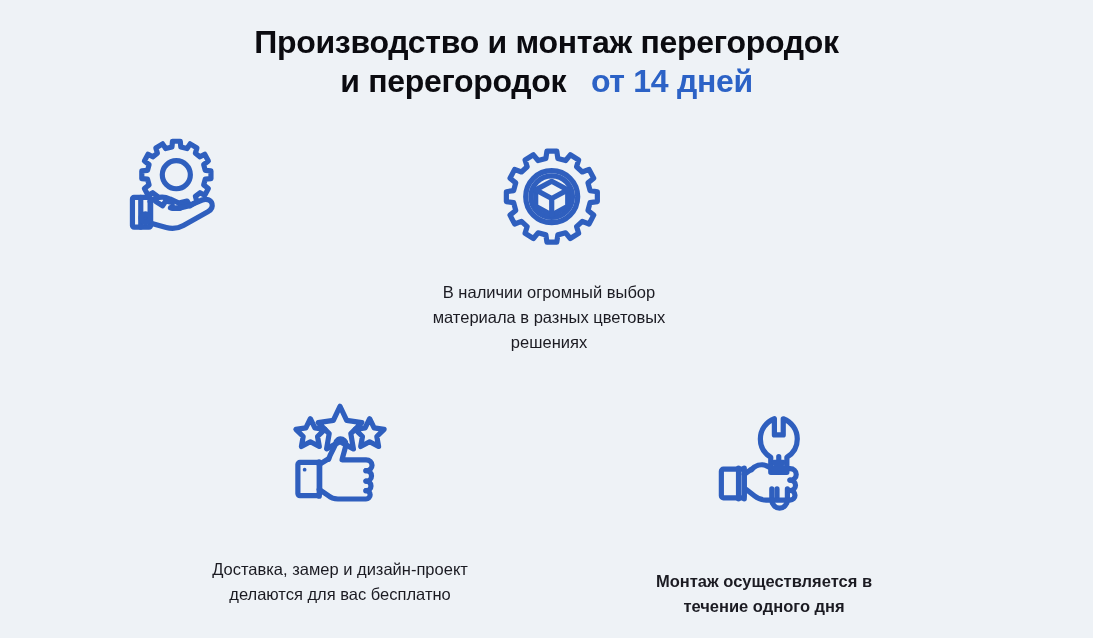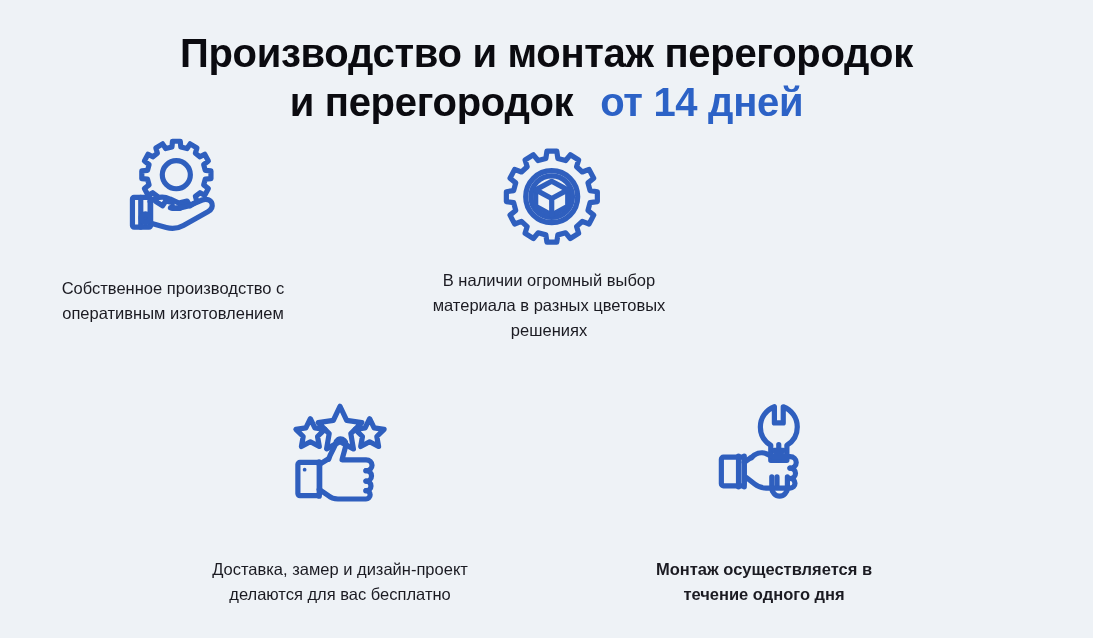--- a/index.html
+++ b/index.html
@@ -22,21 +22,21 @@
     box-sizing: border-box;
   }
 
   
   .heading {
     position: absolute;
     top: 2px;
     left: 0;
     width: 1093px;
     text-align: center;
-    font-size: 40px;
+    font-size: 32px;
     font-weight: 700;
     line-height: 1.22;
     letter-spacing: -0.3px;
     color: #0b0b10;
     padding: 0 40px;
     box-sizing: border-box;
   }
   .heading .accent {
     color: #2c62c6;
     margin-left: 16px;
@@ -46,21 +46,20 @@
   .features {
     position: absolute;
     top: 128px;
     left: 0;
     width: 1093px;
   }
   .row {
     display: flex;
     width: 1093px;
     box-sizing: border-box;
-    align-items: flex-end;
   }
   .row-one {
     align-items: flex-start;
   }
   .row-two {
     margin-top: 38px;
     padding-left: 12px;
   }
   .feature {
     display: flex;
@@ -105,21 +104,21 @@
   .caption {
     margin-top: 26px;
     text-align: center;
     font-size: 16.5px;
     line-height: 1.52;
     color: #1b1b22;
     max-width: 300px;
   }
   .f1 .caption { max-width: 310px; margin-top: 30px; }
   .f2 .caption { max-width: 250px; margin-top: 28px; }
-  .f3 .caption { max-width: 300px; margin-top: 10px; }
+  .f3 .caption { max-width: 300px; margin-top: 22px; }
   .f4 .caption { max-width: 270px; margin-top: 46px; }
   .f5 .caption { max-width: 270px; margin-top: 46px; font-weight: bold; }
 </style>
 </head>
 <body>
 
 <div class="page">
 
   <h1 class="heading">
     <span>Производство и монтаж перегородок</span><br>
@@ -140,21 +139,20 @@
             <path d="M28 64 C34 59.5 41 58.5 47 61.5 L61 68"></path>
             <path d="M47.5 70 C53 70.5 60 70 65.5 68 L78 62.5 C82 60.8 86.5 62.5 87.5 66 C88.3 69 86.8 72 83.5 73.8 L60 87 C55 89.8 49 90.5 43.5 89 L28 84.5"></path>
             <path d="M28 62 L28 86.5"></path>
 
             <rect x="11" y="60" width="17.5" height="28.5" rx="1.5"></rect>
             <path d="M19 60 L19 88.5"></path>
             <circle class="dot" cx="23.5" cy="80" r="2.6"></circle>
             <circle cx="23.5" cy="80" r="4.2"></circle>
           </svg>
         </div>
-        <div class="caption">Собственное производство с оперативным изготовлением</div>
       </div>
 
 
       <div class="feature f3">
         <div class="icon-wrap">
           <svg viewBox="0 0 100 100" aria-hidden="true">
 
             <path d="M58.5 5 L66 7 L70.5 1.5 L78.5 6.5 L76.5 13 L82 18 L88.5 15.5 L93 24 L87.5 28.5 L89.5 36 L96.5 37 L96.5 46.5 L89.5 47.5 L87.5 55 L93 59.5 L88.5 68 L82 65.5 L76.5 70.5 L78.5 77 L70.5 82 L66 76.5 L58.5 78.5 L57.5 85.5 L48 85.5 L47 78.5 L39.5 76.5 L35 82 L27 77 L29 70.5 L23.5 65.5 L17 68 L12.5 59.5 L18 55 L16 47.5 L9 46.5 L9 37 L16 36 L18 28.5 L12.5 24 L17 15.5 L23.5 18 L29 13 L27 6.5 L35 1.5 L39.5 7 L47 5 L48 -2 L57.5 -2 Z" transform="translate(0,6)"></path>
             <circle cx="52.6" cy="47.8" r="25"></circle>
             <circle cx="52.6" cy="47.8" r="20"></circle>

